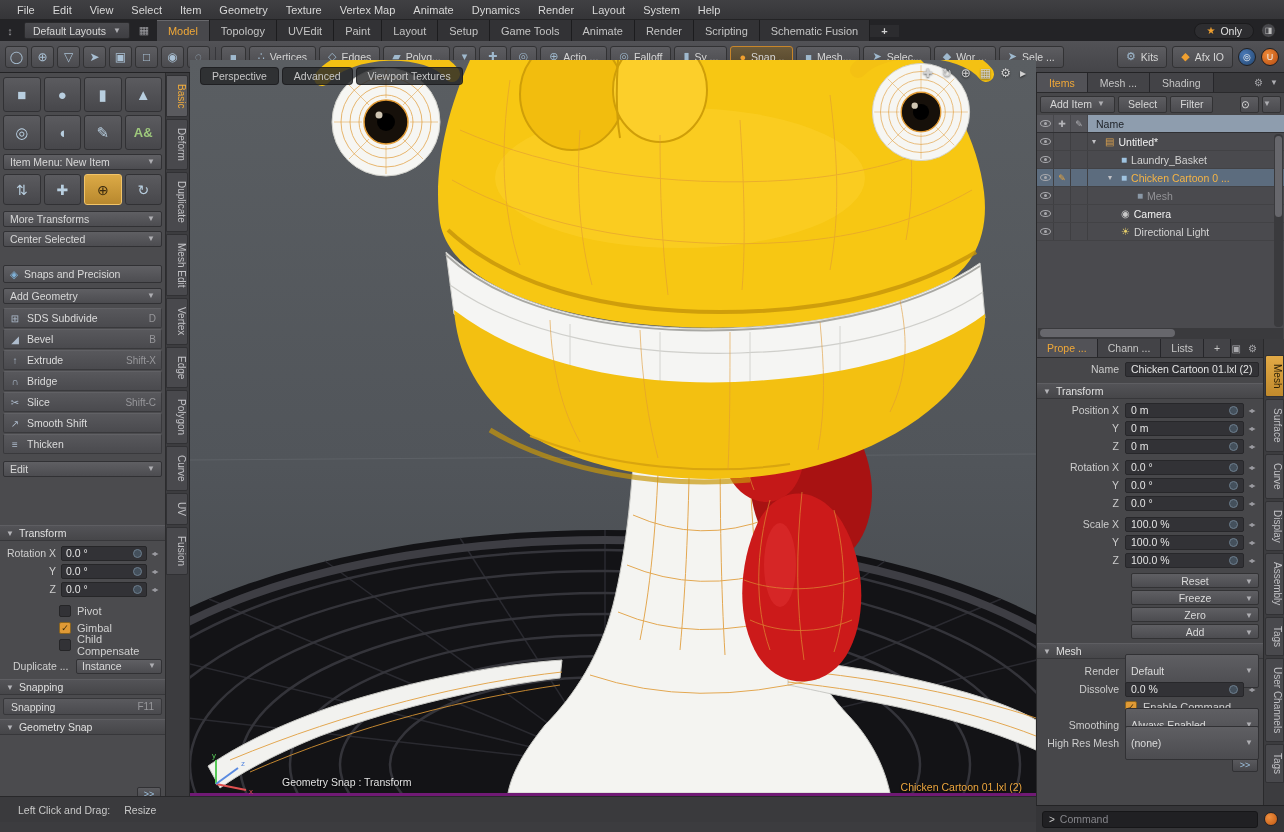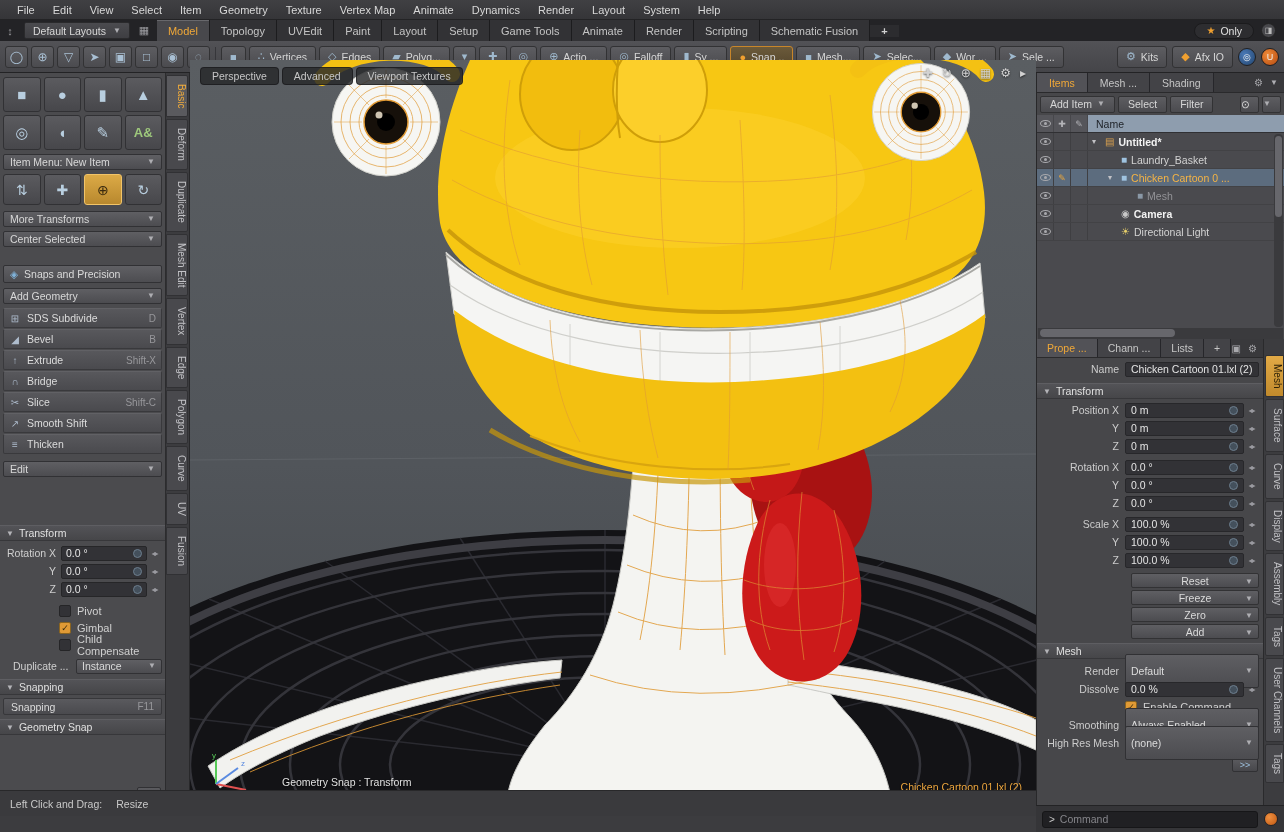--- a/index.html
+++ b/index.html
@@ -102,21 +102,21 @@
   .eye::after{content:"";position:absolute;left:3px;top:1px;width:3px;height:3px;border-radius:50%;background:#a9a9ad}
   .pencil{font-size:9px;color:#f0a838;visibility:hidden}
   .pencil.show{visibility:visible}
   .node{flex:1;display:flex;align-items:center;gap:4px;min-width:0}
   .node[data-level="0"]{padding-left:4px}
   .node[data-level="1"]{padding-left:20px}
   .node[data-level="2"]{padding-left:36px}
   .twisty{width:9px;font-size:8px;color:#c2c2c6;flex:none}
   .node-icon{font-size:10px;flex:none}
   .node-label{font-size:10.5px;color:#d2d2d2;white-space:nowrap}
-  .node-label.bold{font-weight:bold;color:#f2f2f2}
+  .node-label.bold{font-weight:normal;color:#f2f2f2}
   .node-label.dim{color:#939397}
   .tree-row.selected .node-label{color:#f5b445}
   .vsb{position:absolute;right:1px;top:1px;bottom:1px;width:9px;background:#3a3a3d;border-radius:4px}
   .vsb-thumb{position:absolute;left:1px;right:1px;top:2px;height:42%;background:#67676c;border-radius:4px}
   .hsb{height:11px;background:#3a3a3d;position:relative;flex:none;margin:0 1px}
   .hsb-thumb{position:absolute;left:2px;top:1px;height:8px;width:55%;background:#67676c;border-radius:4px}
   .props{flex:1;display:flex;min-height:0}
   .props-main{flex:1;padding:0 4px;min-width:0;position:relative}
   .props-vtabs{width:21px;background:#3c3c3f;border-left:1px solid #2a2a2c;display:flex;flex-direction:column;gap:2px;padding-top:16px;flex:none}
   .prop-tabs{height:19px;display:flex;align-items:stretch;background:#39393c;margin:0 -4px;border-bottom:1px solid #2a2a2c}
@@ -127,21 +127,21 @@
   .name-row{height:22px}
   .valbox2{flex:1;height:15px;background:#323236;border:1px solid #27272a;border-radius:2px;display:flex;align-items:center;gap:4px;padding:0 5px;font-size:10.5px;color:#e4e4e4;min-width:0;white-space:nowrap}
   .ddv{flex:1;height:15px;background:linear-gradient(#5f5f63,#4c4c50);border:1px solid #313134;border-radius:2px;display:flex;align-items:center;gap:4px;padding:16px 5px;font-size:10.5px;color:#dcdcdc;min-width:0;white-space:nowrap}
   .ddv .caret{margin-left:auto}
   .fgap{height:3px}
   .abtns{display:flex;flex-dire:column;flex-direction:column;gap:2px;margin:4px 0 4px 90px}
   .abtn{height:15px;background:linear-gradient(#5f5f63,#4c4c50);border:1px solid #323234;border-radius:2px;display:flex;align-items:flex-end;justify-content:center;color:#dadada;font-size:10.5px;position:relative}
   .abtn .caret{position:absolute;right:5px;top:4px}
   .expand2{width:26px;height:14px;margin:6px 1px 0 auto;background:linear-gradient(#5b5b5f,#47474b);border:1px solid #313134;border-radius:2px;color:#9fc3e0;font-size:9px;display:flex;align-items:center;justify-content:center}
   
-  .statusbar{position:absolute;left:0;bottom:16px;width:1036px;height:26px;background:#3a3a3d;border-top:1px solid #28282a;display:flex;align-items:center;padding-left:10px;color:#c9c9c9;font-size:10.5px;gap:14px}
+  .statusbar{position:absolute;left:0;bottom:10px;width:1036px;height:26px;background:#3a3a3d;border-top:1px solid #28282a;display:flex;align-items:center;padding-left:18px;color:#c9c9c9;font-size:10.5px;gap:14px}
   .command-bar{position:absolute;left:1036px;right:0;bottom:0;height:27px;background:#353538;border-top:1px solid #232325;display:flex;align-items:center;padding:0 6px;gap:6px}
   .cmd-field{flex:1;height:17px;background:#202023;border:1px solid #161618;border-radius:3px;display:flex;align-items:center;gap:5px;padding:0 6px}
   .cmd-prompt{color:#c8c8c8;font-size:10px}
   .cmd-input{flex:1;background:transparent;border:none;outline:none;color:#cfcfcf;font-size:10.5px;font-family:inherit;min-width:0}
   .cmd-input::placeholder{color:#85858a}
   .cmd-circle{width:14px;height:14px;border-radius:50%;background:radial-gradient(circle at 35% 35%,#f09040,#c05812);border:1px solid #242426;flex:none}
 </style>
 </head>
 <body>
 

